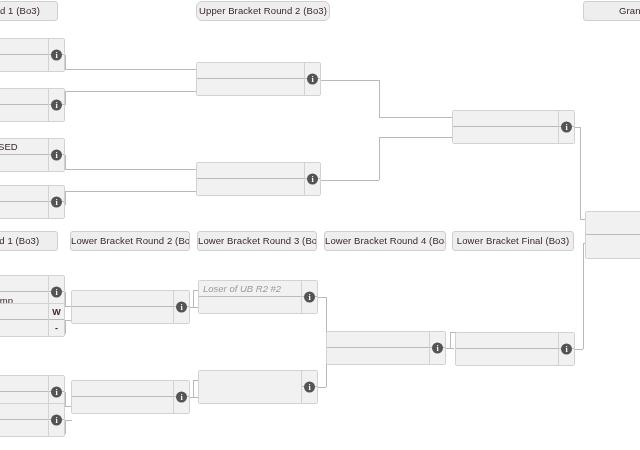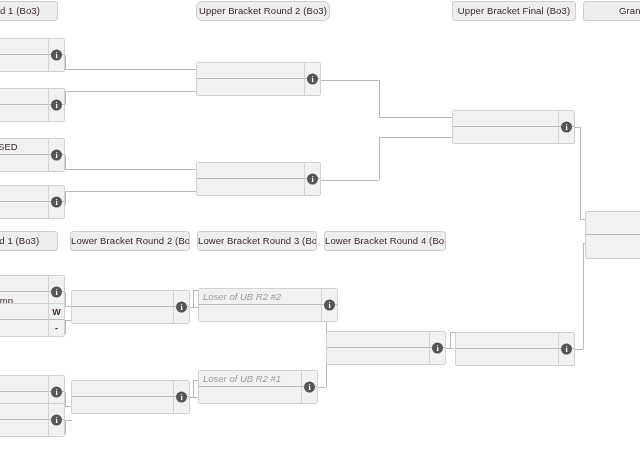--- a/index.html
+++ b/index.html
@@ -109,27 +109,27 @@
   .conn.h { height: 1px; }
   .conn.v { width: 1px; }
 </style>
 </head>
 <body>
 
 <div id="bracket">
 
   <div class="round-header" style="left:-52px; top:1px; width:110px;">et Round 1 (Bo3)</div>
   <div class="round-header" style="left:196px; top:1px; width:134px;border-radius:6px;">Upper Bracket Round 2 (Bo3)</div>
-  <div class="round-header" style="left:452px; top:1px; width:124px;">Upper Bracket Final (Bo3)</div>
   <div class="round-header" style="left:583px; top:1px; width:110px;">Grand Fi</div>
 
   <div class="round-header" style="left:-48px; top:231px; width:106px;">t Round 1 (Bo3)</div>
   <div class="round-header" style="left:70px; top:231px; width:120px;">Lower Bracket Round 2 (Bo3)</div>
   <div class="round-header" style="left:197px; top:231px; width:120px;">Lower Bracket Round 3 (Bo3)</div>
   <div class="round-header" style="left:324px; top:231px; width:122px;">Lower Bracket Round 4 (Bo3)</div>
+  <div class="round-header" style="left:452px; top:231px; width:122px;">Lower Bracket Final (Bo3)</div>
 
   <div class="conn v" style="left:65px; top:55px; height:14px;"></div>
   <div class="conn h" style="left:65px; top:69px; width:132px;"></div>
 
   <div class="conn v" style="left:65px; top:91px; height:14px;"></div>
   <div class="conn h" style="left:65px; top:91px; width:132px;"></div>
 
   <div class="conn v" style="left:65px; top:155px; height:14px;"></div>
   <div class="conn h" style="left:65px; top:169px; width:132px;"></div>
 
@@ -339,35 +339,34 @@
       <div class="team-row top"></div>
       <div class="team-row"></div>
     </div>
     <div class="match-scores">
       <div class="score-cell top"></div>
       <div class="score-cell"></div>
     </div>
     <div class="info-icon">i</div>
   </div>
 
-  <div class="match" style="left:198px; top:280px; width:140px; height:34px;margin-top:8px;">
+  <div class="match" style="left:198px; top:280px; width:120px; height:34px;">
     <div class="match-teams">
       <div class="team-row top placeholder">Loser of UB R2 #2</div>
       <div class="team-row"></div>
     </div>
     <div class="match-scores">
       <div class="score-cell top"></div>
       <div class="score-cell"></div>
     </div>
     <div class="info-icon">i</div>
   </div>
 
   <div class="match" style="left:198px; top:370px; width:120px; height:34px;">
     <div class="match-teams">
-      <div class="team-row top placeholder">Loser of UB R2 #1</div>
       <div class="team-row"></div>
     </div>
     <div class="match-scores">
       <div class="score-cell top"></div>
       <div class="score-cell"></div>
     </div>
     <div class="info-icon">i</div>
   </div>
 
   <div class="match" style="left:326px; top:331px; width:120px; height:34px;">

